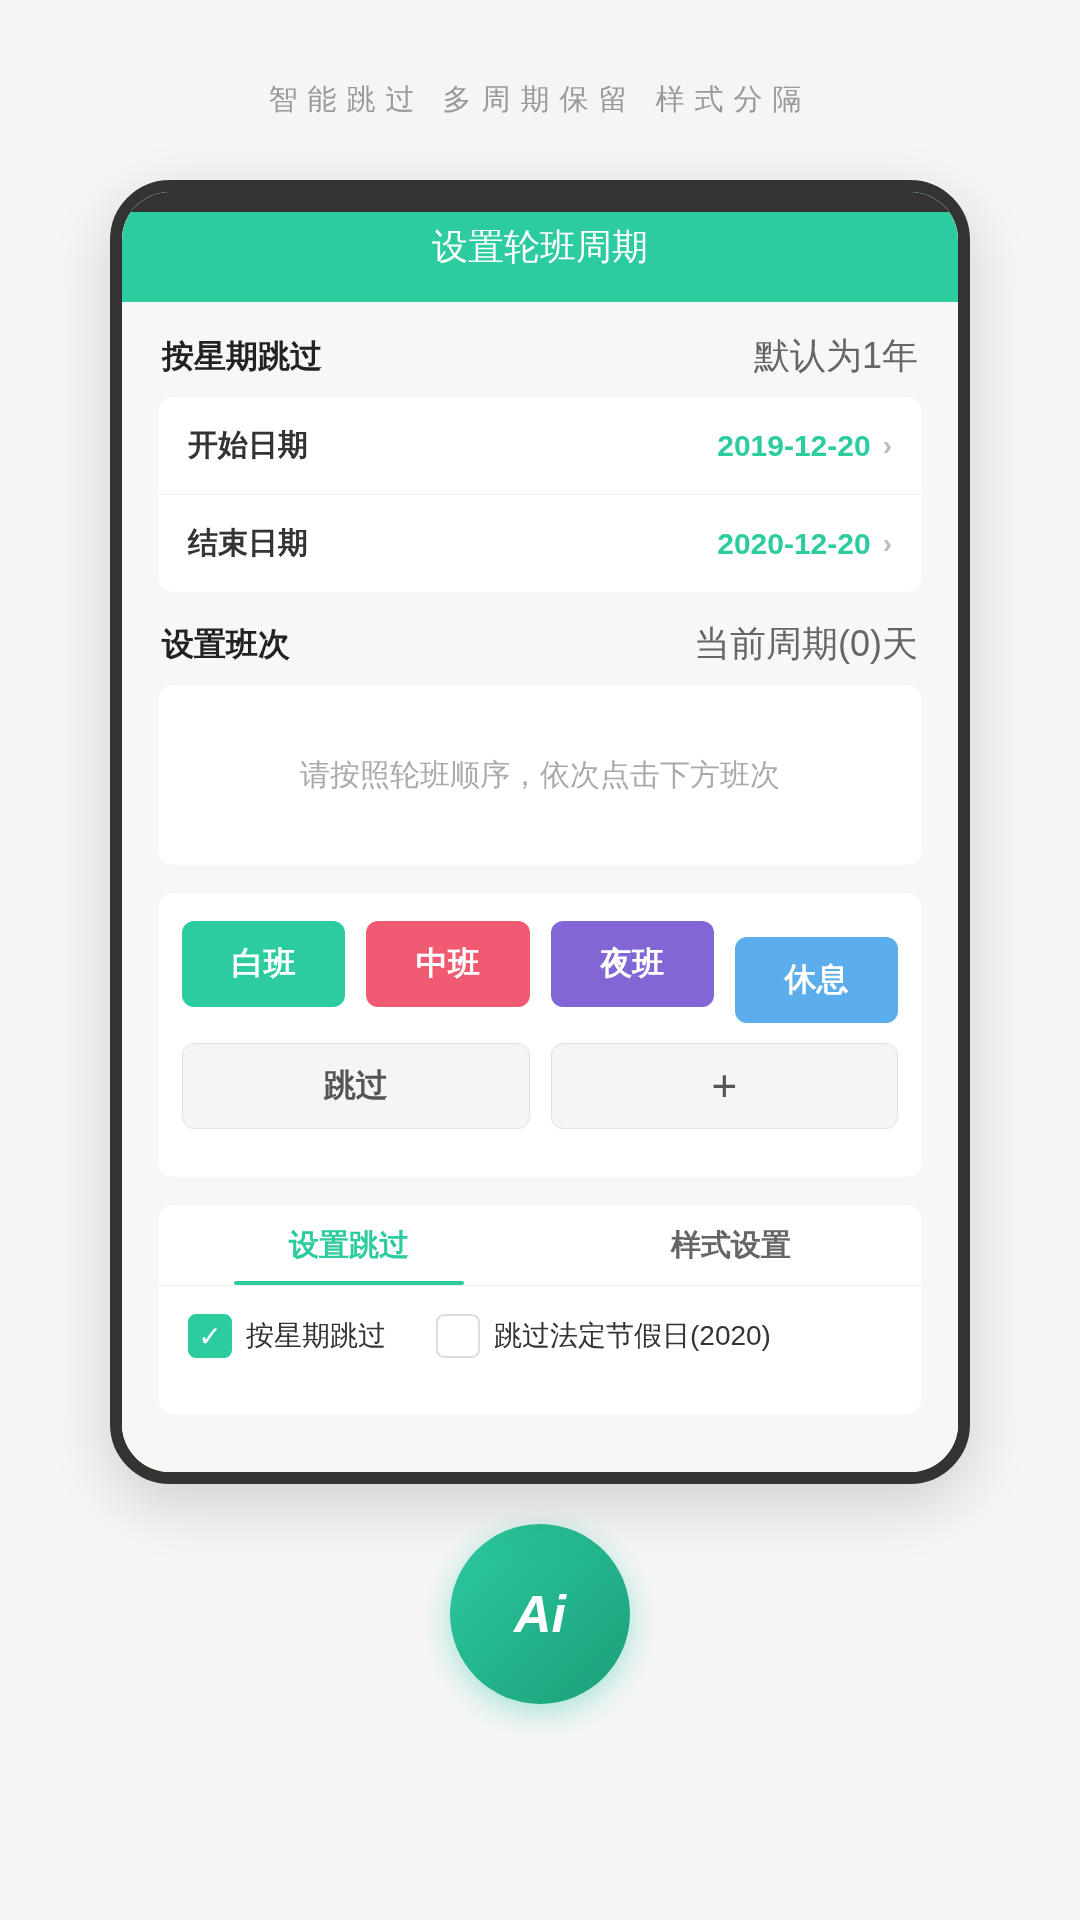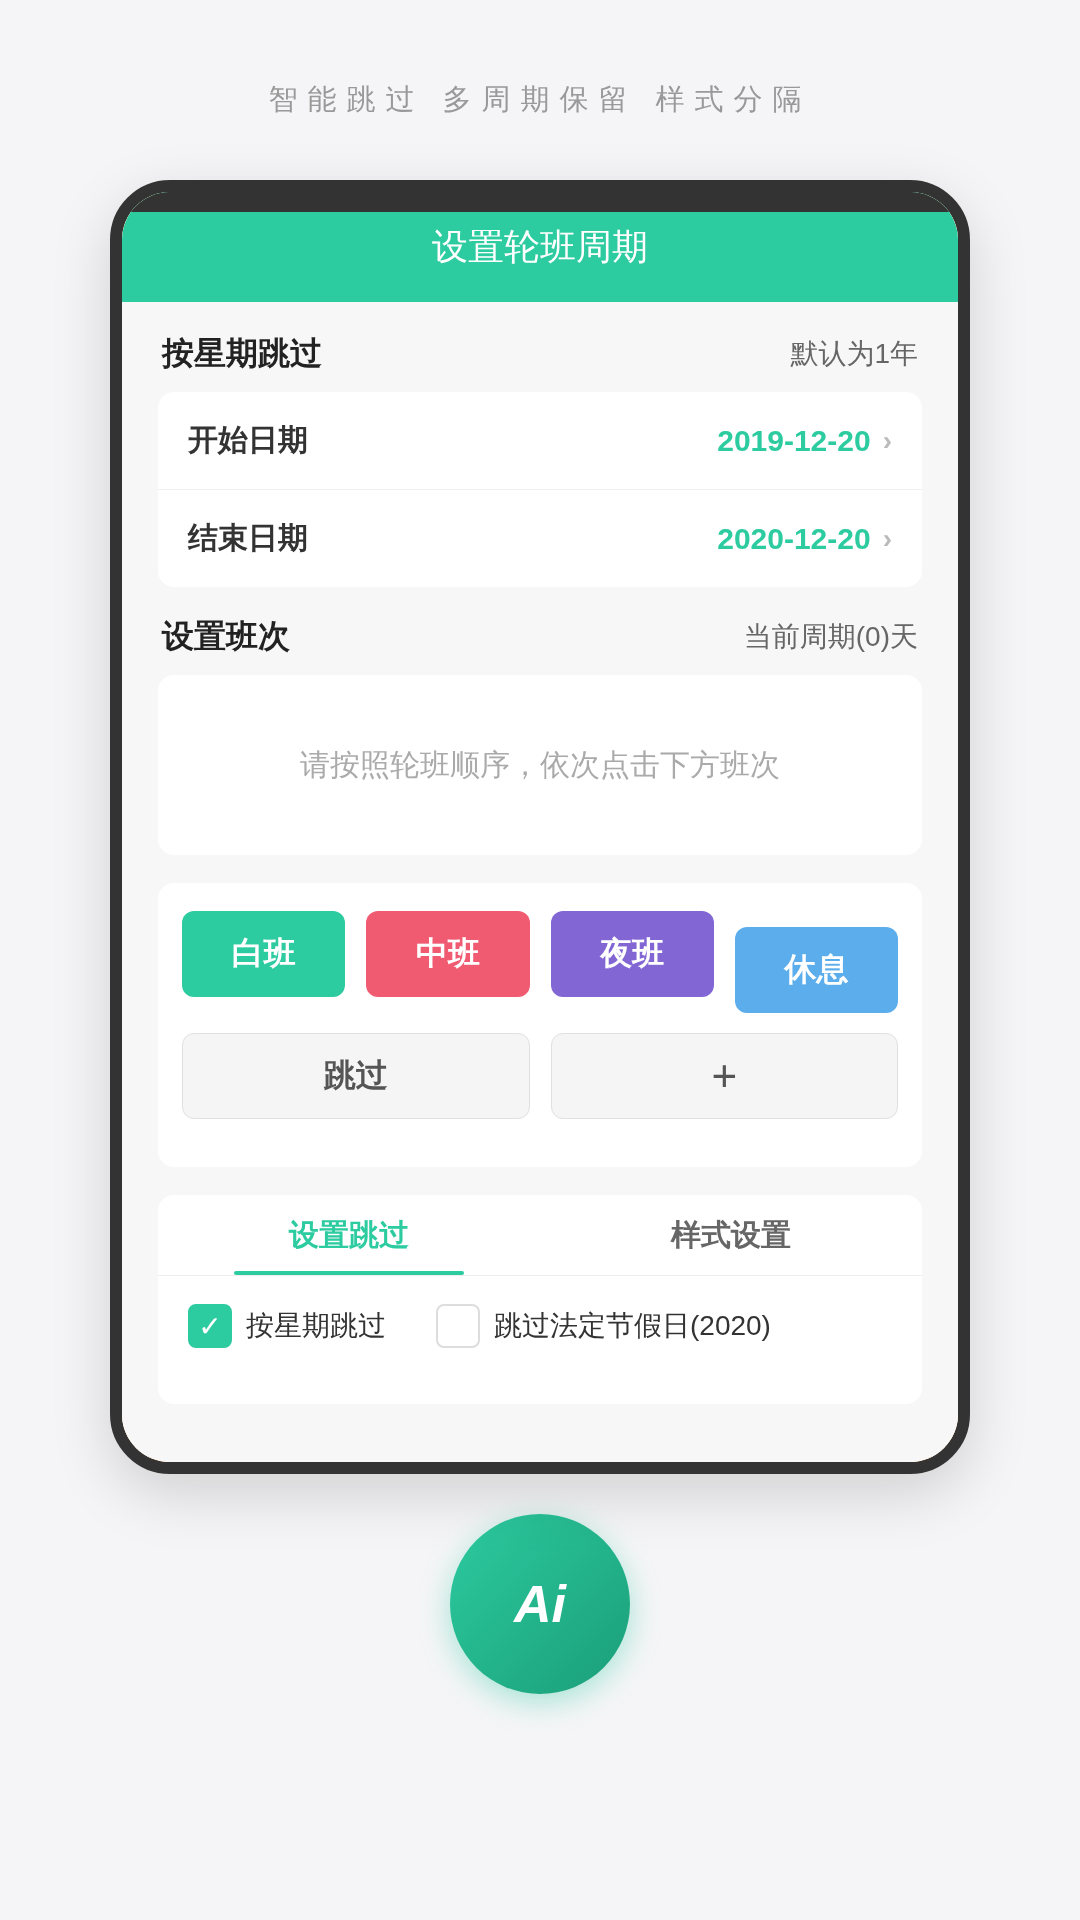--- a/index.html
+++ b/index.html
@@ -101,21 +101,21 @@
       padding: 0 4px;
     }
 
     .section-label {
       font-size: 32px;
       font-weight: 700;
       color: #222;
     }
 
     .section-hint {
-      font-size: 28px;
+      font-size: 36px;
       color: #666;
     }
 
     
     .card {
       background: #fff;
       border-radius: 16px;
       overflow: hidden;
       margin-bottom: 28px;
       font-weight: bold;

